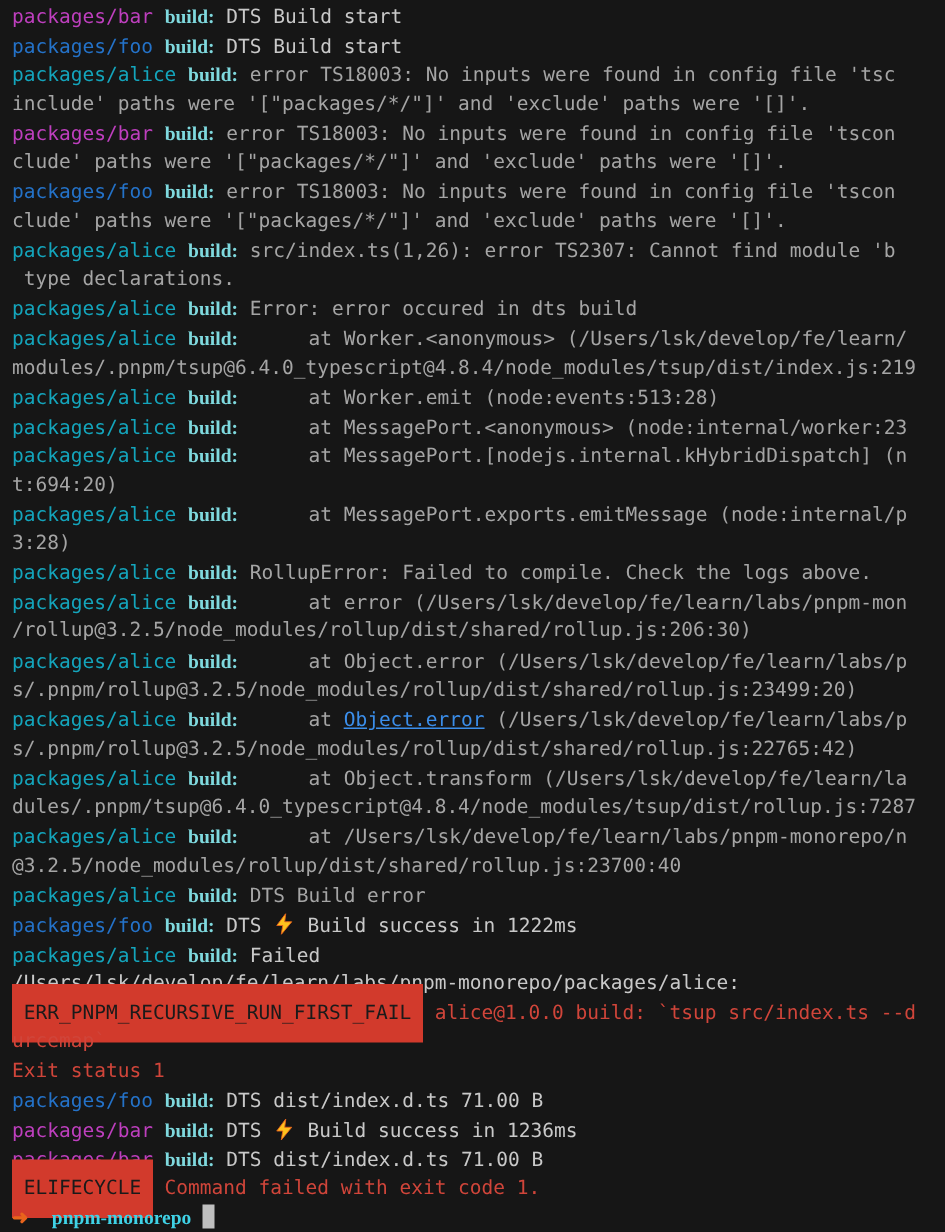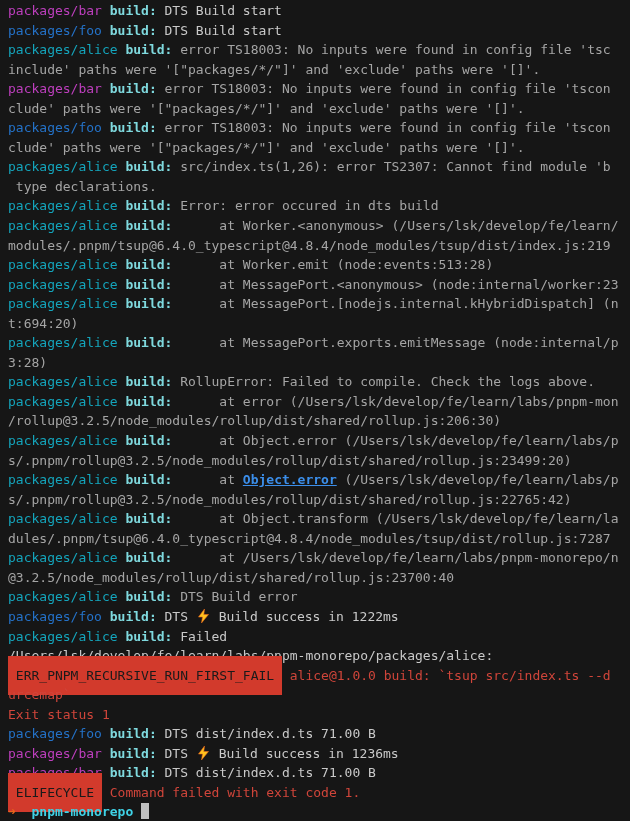--- a/index.html
+++ b/index.html
@@ -10,22 +10,22 @@
     padding:1px 0 0 8px;
     background:#161616;
     font-family:"DejaVu Sans Mono","Liberation Mono",monospace;
     font-size:13px;
     line-height:19.55px;
     white-space:pre;
     overflow:hidden;
   }
   .line{height:19.55px;white-space:pre;}
   .seg{white-space:pre;}
-  .b{font-weight:bold;}
-  .u{text-decoration:underline;cursor:pointer;font-weight:bold;}
+  .b{font-weight:bold;font-family:Liberation Serif, serif;}
+  .u{text-decoration:underline;cursor:pointer;}
   .badge{padding:12px 0;}
   .bolt-icon{display:inline-block;width:13px;height:14px;vertical-align:-2px;margin:0 1px;}
   .cursor{display:inline-block;width:8px;height:16px;vertical-align:-3px;}
 </style>
 </head>
 <body>
 
 <div class="terminal" style="background: rgb(22, 22, 22);"><div class="line"><span class="seg" style="color: rgb(190, 63, 190);">packages/bar </span><span class="seg b" style="color: rgb(127, 217, 222);">build:</span><span class="seg" style="color: rgb(201, 201, 201);"> DTS Build start</span></div><div class="line"><span class="seg" style="color: rgb(36, 114, 200);">packages/foo </span><span class="seg b" style="color: rgb(127, 217, 222);">build:</span><span class="seg" style="color: rgb(201, 201, 201);"> DTS Build start</span></div><div class="line"><span class="seg" style="color: rgb(20, 165, 188);">packages/alice </span><span class="seg b" style="color: rgb(127, 217, 222);">build:</span><span class="seg" style="color: rgb(165, 165, 165);"> error TS18003: No inputs were found in config file 'tsc</span></div><div class="line"><span class="seg" style="color: rgb(165, 165, 165);">include' paths were '["packages/*/"]' and 'exclude' paths were '[]'.</span></div><div class="line"><span class="seg" style="color: rgb(190, 63, 190);">packages/bar </span><span class="seg b" style="color: rgb(127, 217, 222);">build:</span><span class="seg" style="color: rgb(165, 165, 165);"> error TS18003: No inputs were found in config file 'tscon</span></div><div class="line"><span class="seg" style="color: rgb(165, 165, 165);">clude' paths were '["packages/*/"]' and 'exclude' paths were '[]'.</span></div><div class="line"><span class="seg" style="color: rgb(36, 114, 200);">packages/foo </span><span class="seg b" style="color: rgb(127, 217, 222);">build:</span><span class="seg" style="color: rgb(165, 165, 165);"> error TS18003: No inputs were found in config file 'tscon</span></div><div class="line"><span class="seg" style="color: rgb(165, 165, 165);">clude' paths were '["packages/*/"]' and 'exclude' paths were '[]'.</span></div><div class="line"><span class="seg" style="color: rgb(20, 165, 188);">packages/alice </span><span class="seg b" style="color: rgb(127, 217, 222);">build:</span><span class="seg" style="color: rgb(165, 165, 165);"> src/index.ts(1,26): error TS2307: Cannot find module 'b</span></div><div class="line"><span class="seg" style="color: rgb(165, 165, 165);"> type declarations.</span></div><div class="line"><span class="seg" style="color: rgb(20, 165, 188);">packages/alice </span><span class="seg b" style="color: rgb(127, 217, 222);">build:</span><span class="seg" style="color: rgb(165, 165, 165);"> Error: error occured in dts build</span></div><div class="line"><span class="seg" style="color: rgb(20, 165, 188);">packages/alice </span><span class="seg b" style="color: rgb(127, 217, 222);">build:</span><span class="seg" style="color: rgb(165, 165, 165);">      at Worker.&lt;anonymous&gt; (/Users/lsk/develop/fe/learn/</span></div><div class="line"><span class="seg" style="color: rgb(165, 165, 165);">modules/.pnpm/tsup@6.4.0_typescript@4.8.4/node_modules/tsup/dist/index.js:219</span></div><div class="line"><span class="seg" style="color: rgb(20, 165, 188);">packages/alice </span><span class="seg b" style="color: rgb(127, 217, 222);">build:</span><span class="seg" style="color: rgb(165, 165, 165);">      at Worker.emit (node:events:513:28)</span></div><div class="line"><span class="seg" style="color: rgb(20, 165, 188);">packages/alice </span><span class="seg b" style="color: rgb(127, 217, 222);">build:</span><span class="seg" style="color: rgb(165, 165, 165);">      at MessagePort.&lt;anonymous&gt; (node:internal/worker:23</span></div><div class="line"><span class="seg" style="color: rgb(20, 165, 188);">packages/alice </span><span class="seg b" style="color: rgb(127, 217, 222);">build:</span><span class="seg" style="color: rgb(165, 165, 165);">      at MessagePort.[nodejs.internal.kHybridDispatch] (n</span></div><div class="line"><span class="seg" style="color: rgb(165, 165, 165);">t:694:20)</span></div><div class="line"><span class="seg" style="color: rgb(20, 165, 188);">packages/alice </span><span class="seg b" style="color: rgb(127, 217, 222);">build:</span><span class="seg" style="color: rgb(165, 165, 165);">      at MessagePort.exports.emitMessage (node:internal/p</span></div><div class="line"><span class="seg" style="color: rgb(165, 165, 165);">3:28)</span></div><div class="line"><span class="seg" style="color: rgb(20, 165, 188);">packages/alice </span><span class="seg b" style="color: rgb(127, 217, 222);">build:</span><span class="seg" style="color: rgb(165, 165, 165);"> RollupError: Failed to compile. Check the logs above.</span></div><div class="line"><span class="seg" style="color: rgb(20, 165, 188);">packages/alice </span><span class="seg b" style="color: rgb(127, 217, 222);">build:</span><span class="seg" style="color: rgb(165, 165, 165);">      at error (/Users/lsk/develop/fe/learn/labs/pnpm-mon</span></div><div class="line"><span class="seg" style="color: rgb(165, 165, 165);">/rollup@3.2.5/node_modules/rollup/dist/shared/rollup.js:206:30)</span></div><div class="line"><span class="seg" style="color: rgb(20, 165, 188);">packages/alice </span><span class="seg b" style="color: rgb(127, 217, 222);">build:</span><span class="seg" style="color: rgb(165, 165, 165);">      at Object.error (/Users/lsk/develop/fe/learn/labs/p</span></div><div class="line"><span class="seg" style="color: rgb(165, 165, 165);">s/.pnpm/rollup@3.2.5/node_modules/rollup/dist/shared/rollup.js:23499:20)</span></div><div class="line"><span class="seg" style="color: rgb(20, 165, 188);">packages/alice </span><span class="seg b" style="color: rgb(127, 217, 222);">build:</span><span class="seg" style="color: rgb(165, 165, 165);">      at </span><span class="seg u" style="color: rgb(59, 142, 234);">Object.error</span><span class="seg" style="color: rgb(165, 165, 165);"> (/Users/lsk/develop/fe/learn/labs/p</span></div><div class="line"><span class="seg" style="color: rgb(165, 165, 165);">s/.pnpm/rollup@3.2.5/node_modules/rollup/dist/shared/rollup.js:22765:42)</span></div><div class="line"><span class="seg" style="color: rgb(20, 165, 188);">packages/alice </span><span class="seg b" style="color: rgb(127, 217, 222);">build:</span><span class="seg" style="color: rgb(165, 165, 165);">      at Object.transform (/Users/lsk/develop/fe/learn/la</span></div><div class="line"><span class="seg" style="color: rgb(165, 165, 165);">dules/.pnpm/tsup@6.4.0_typescript@4.8.4/node_modules/tsup/dist/rollup.js:7287</span></div><div class="line"><span class="seg" style="color: rgb(20, 165, 188);">packages/alice </span><span class="seg b" style="color: rgb(127, 217, 222);">build:</span><span class="seg" style="color: rgb(165, 165, 165);">      at /Users/lsk/develop/fe/learn/labs/pnpm-monorepo/n</span></div><div class="line"><span class="seg" style="color: rgb(165, 165, 165);">@3.2.5/node_modules/rollup/dist/shared/rollup.js:23700:40</span></div><div class="line"><span class="seg" style="color: rgb(20, 165, 188);">packages/alice </span><span class="seg b" style="color: rgb(127, 217, 222);">build:</span><span class="seg" style="color: rgb(165, 165, 165);"> DTS Build error</span></div><div class="line"><span class="seg" style="color: rgb(36, 114, 200);">packages/foo </span><span class="seg b" style="color: rgb(127, 217, 222);">build:</span><span class="seg" style="color: rgb(201, 201, 201);"> DTS </span><span><svg viewBox="0 0 13 14" class="bolt-icon">
           <polygon points="7.5,0 1.5,8 5.5,8 4.5,14 11.5,5.5 6.8,5.5" fill="#FFC21D" stroke="#E8641C" stroke-width="0.6"></polygon>
         </svg></span><span class="seg" style="color: rgb(201, 201, 201);"> Build success in 1222ms</span></div><div class="line"><span class="seg" style="color: rgb(20, 165, 188);">packages/alice </span><span class="seg b" style="color: rgb(127, 217, 222);">build:</span><span class="seg" style="color: rgb(201, 201, 201);"> Failed</span></div><div class="line"><span class="seg" style="color: rgb(201, 201, 201);">/Users/lsk/develop/fe/learn/labs/pnpm-monorepo/packages/alice:</span></div><div class="line"><span class="seg badge" style="background: rgb(210, 58, 44); color: rgb(26, 26, 26);"> ERR_PNPM_RECURSIVE_RUN_FIRST_FAIL </span><span class="seg" style="color: rgb(208, 69, 58);"> alice@1.0.0 build: `tsup src/index.ts --d</span></div><div class="line"><span class="seg" style="color: rgb(208, 69, 58);">urcemap`</span></div><div class="line"><span class="seg" style="color: rgb(208, 69, 58);">Exit status 1</span></div><div class="line"><span class="seg" style="color: rgb(36, 114, 200);">packages/foo </span><span class="seg b" style="color: rgb(127, 217, 222);">build:</span><span class="seg" style="color: rgb(201, 201, 201);"> DTS dist/index.d.ts 71.00 B</span></div><div class="line"><span class="seg" style="color: rgb(190, 63, 190);">packages/bar </span><span class="seg b" style="color: rgb(127, 217, 222);">build:</span><span class="seg" style="color: rgb(201, 201, 201);"> DTS </span><span><svg viewBox="0 0 13 14" class="bolt-icon">

